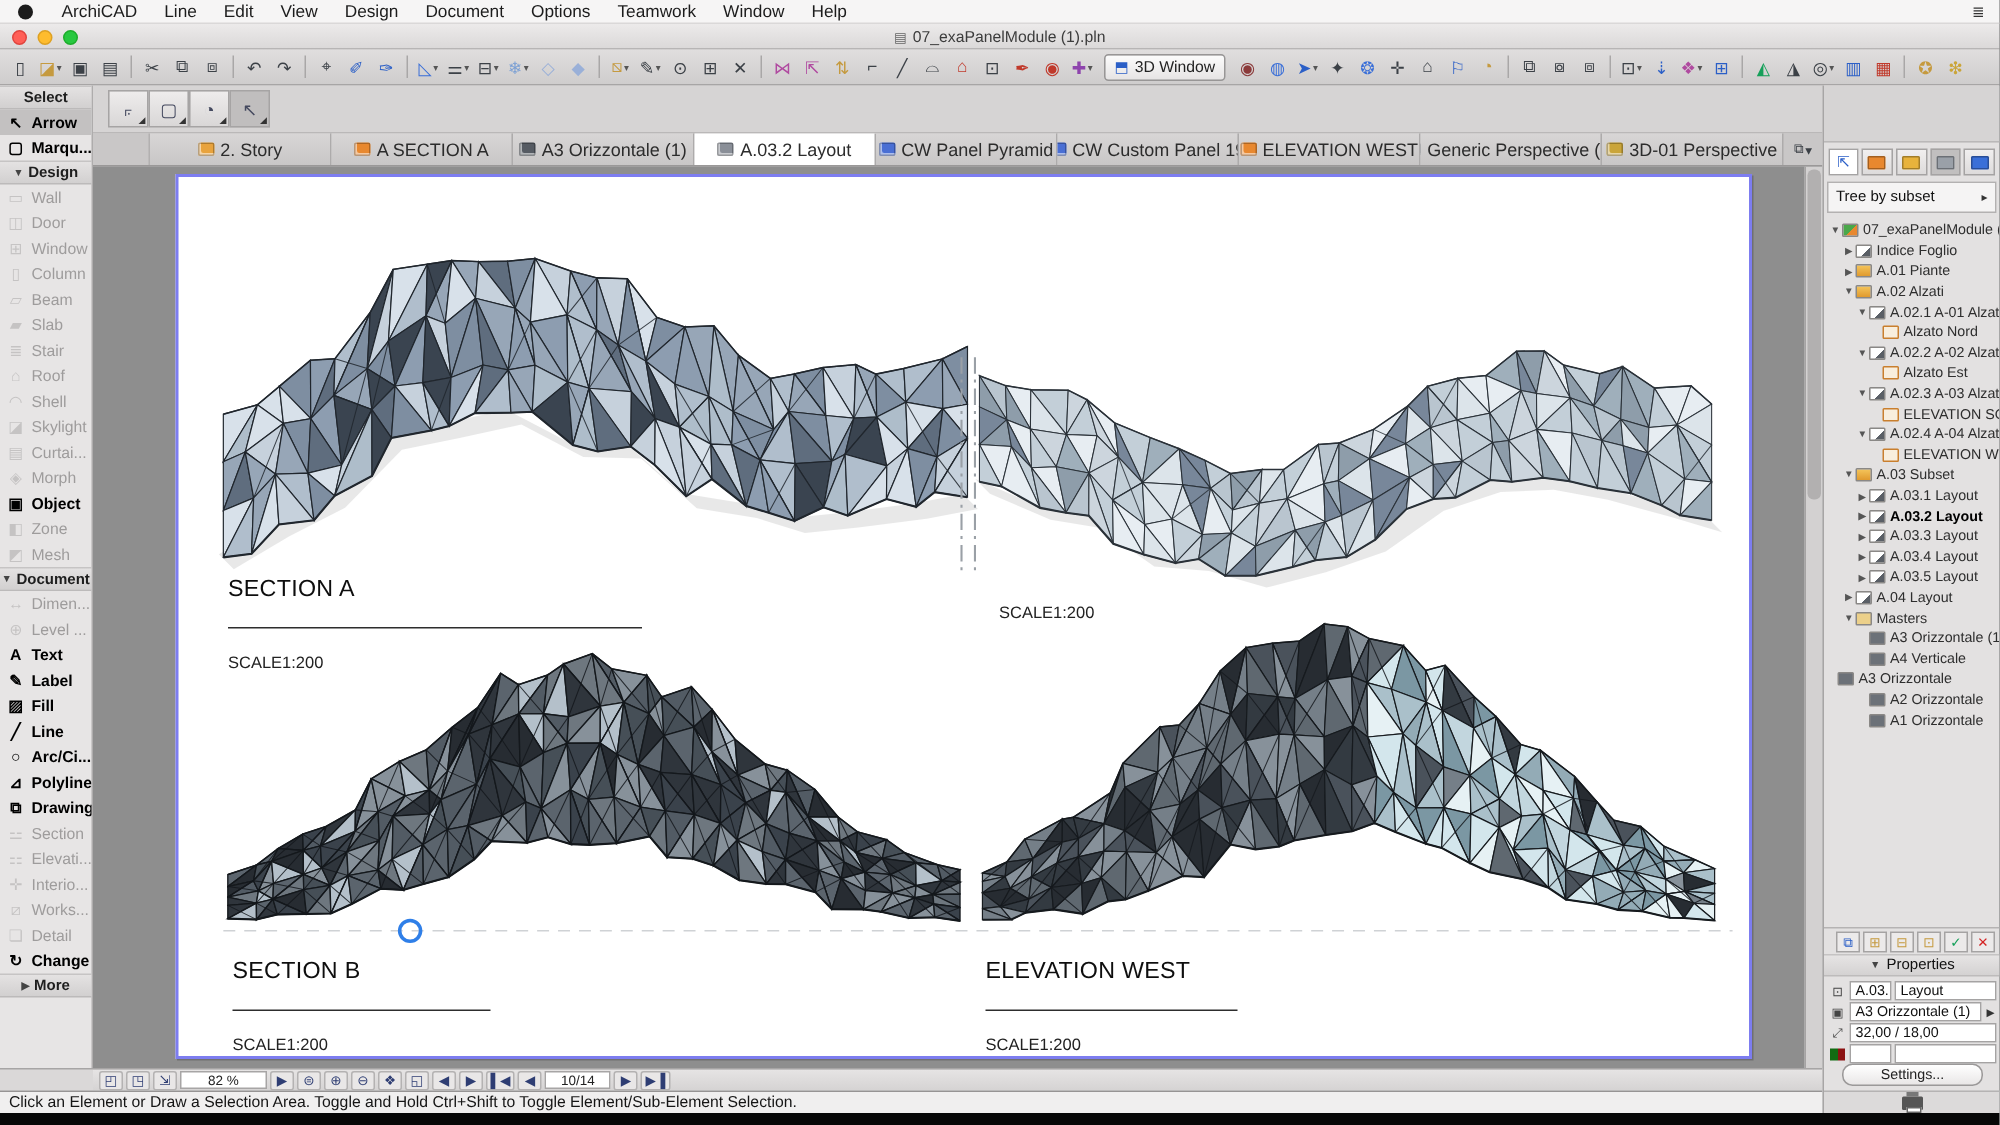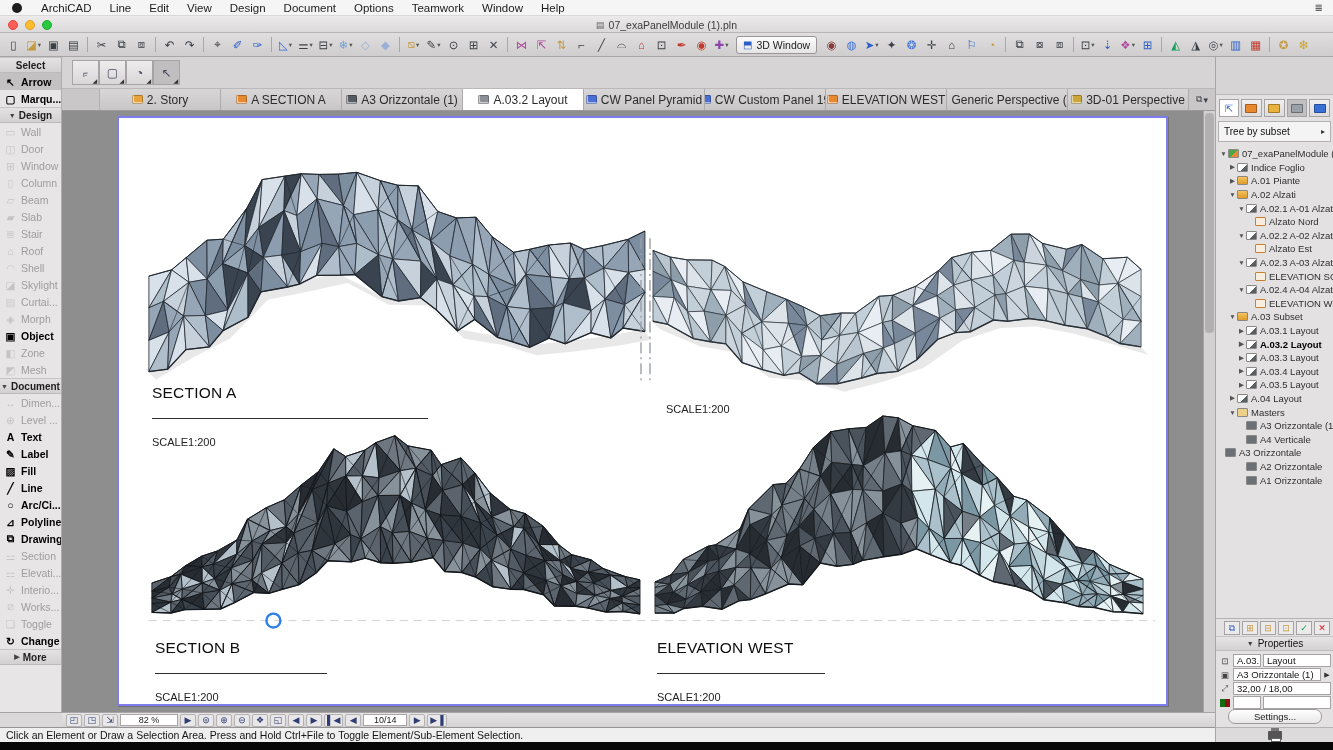--- a/index.html
+++ b/index.html
@@ -338,21 +338,21 @@
       <div class="tb-i dim">
         <span class="g">✛</span>
         <span>Interio...</span>
       </div>
       <div class="tb-i dim">
         <span class="g">⧄</span>
         <span>Works...</span>
       </div>
       <div class="tb-i dim">
         <span class="g">❏</span>
-        <span>Toggle</span>
+        <span>Detail</span>
       </div>
       <div class="tb-i on">
         <span class="g">↻</span>
         <span>Change</span>
       </div>
       <div class="tb-h">
         <span class="ar">▶</span>
         <span>More</span>
       </div>
     </div>
@@ -1438,21 +1438,21 @@
       <span class="zbtn">◀</span>
       <span class="zbtn">▶</span>
       <span class="zbtn">▌◀</span>
       <span class="zbtn">◀</span>
       <span class="zfield" style="width: 44px;">10/14</span>
       <span class="zbtn">▶</span>
       <span class="zbtn">▶▐</span>
     </div>
 
   <div id="statusbar" class="abs">
-    <span>Click an Element or Draw a Selection Area. Press and Hold Ctrl+File to Toggle Element/Sub-Element Selection.</span>
+    <span>Click an Element or Draw a Selection Area. Toggle and Hold Ctrl+Shift to Toggle Element/Sub-Element Selection.</span>
   </div>
 
   <div id="rightcol" class="abs">
     <div class="nav-fill"></div>
     <div class="nav-tabs" id="navtabs">
         <span class="popout">⇱</span>
         <span class="ntab">
           <span class="blk" style="background: rgb(232, 136, 47);"></span>
         </span>
         <span class="ntab">

